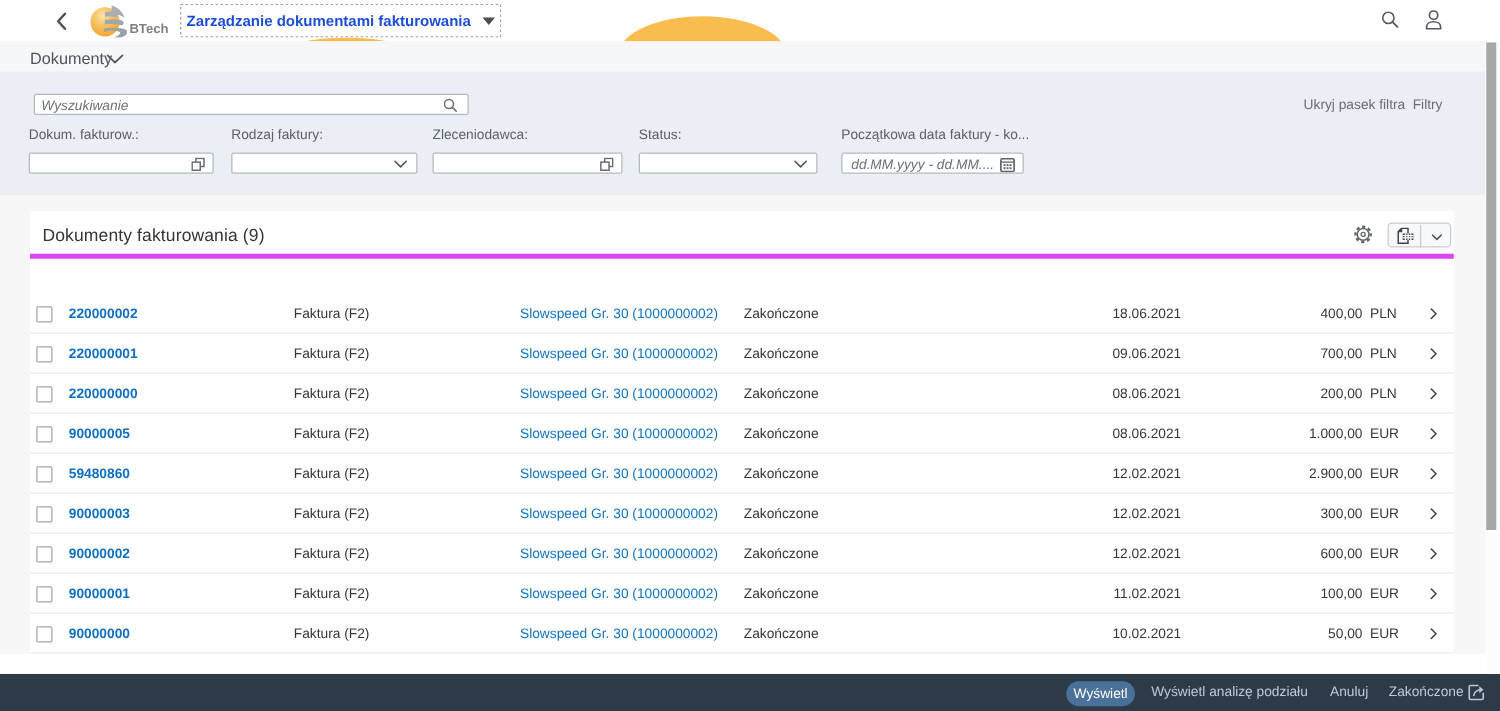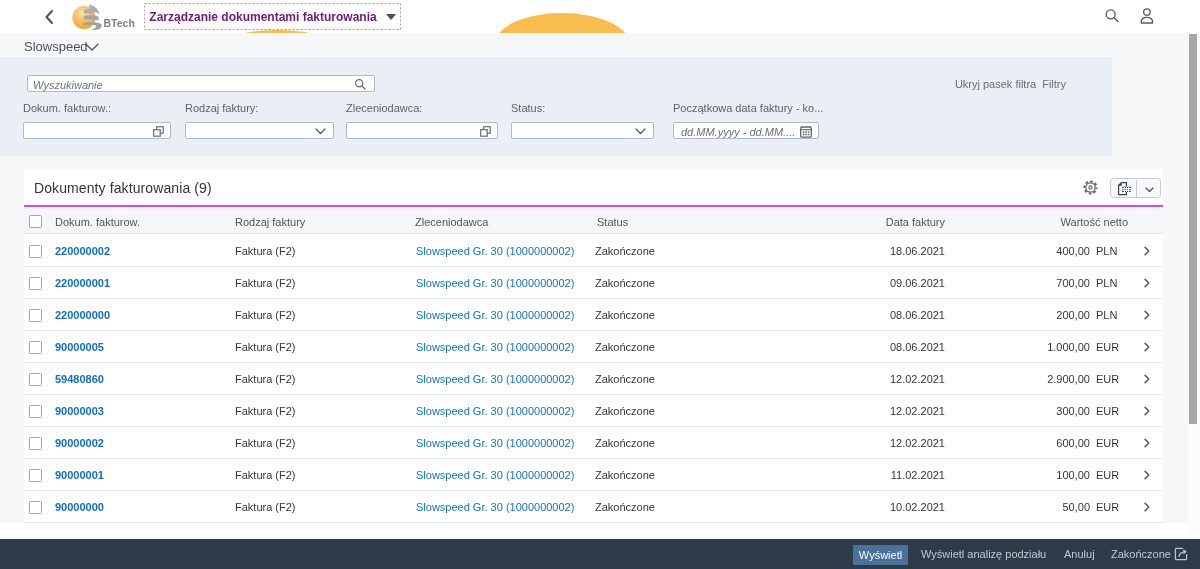--- a/index.html
+++ b/index.html
@@ -4,46 +4,46 @@
 <style>
 * { margin:0; padding:0; box-sizing:border-box; }
 html,body { width:1200px; height:569px; overflow:hidden; }
 body { font-family:"Liberation Sans", sans-serif; background:#f7f7f7; position:relative; }
 
 
 #shell { position:absolute; left:0; top:0; width:1200px; height:33px; background:#fff; overflow:hidden; }
 #backchev { position:absolute; left:44px; top:9px; }
 #logo { position:absolute; left:72px; top:4px; }
 #titlebox { position:absolute; left:144px; top:3px; width:257px; height:27px; background:#fff; display:flex; align-items:center; justify-content:center; }
-#titlebox span { font-size:12px; font-weight:bold; color:#701a75; white-space:nowrap; }
+#titlebox span { font-size:12px; font-weight:bold; color:#1d4ed8; white-space:nowrap; }
 #titlebox .caret { width:0; height:0; border-left:5px solid transparent; border-right:5px solid transparent; border-top:6px solid #4a5055; margin-left:9px; }
 #hsearch { position:absolute; left:1104px; top:8px; }
 #hperson { position:absolute; left:1140px; top:8px; }
 
 
 #variant { position:absolute; left:0; top:33px; width:1200px; height:24px; background:#f6f7f8; }
 #variant .vtxt { position:absolute; left:24px; top:5.5px; font-size:13px; color:#4f545a; }
 #variant svg { position:absolute; left:85px; top:10px; }
 
 
-#filter { position:absolute; left:0; top:57px; width:1112px; height:99px; background:#e9eff5; }
+#filter { position:absolute; left:0; top:57px; width:1200px; height:99px; background:#e9eff5; }
 .inpt { position:absolute; background:#fff; border:1px solid #b4bac0; border-radius:2px; }
 #fsearch { left:27px; top:18px; width:348px; height:17px; }
 #fsearch .ph { position:absolute; left:5px; top:2.5px; font-size:11px; font-style:italic; color:#6c7176; }
 #fsearch svg { position:absolute; right:7px; top:2px; }
 .flabel { position:absolute; top:45px; font-size:11px; color:#5d6268; }
 .finput { top:65px; height:17px; }
 .vhicon { position:absolute; right:6px; top:3px; }
 .selchev { position:absolute; right:7px; top:5px; }
 #flinks { position:absolute; top:21px; right:46px; font-size:11px; color:#6a6d70; }
 #flinks span { margin-left:6px; }
 
 
 #panel { position:absolute; left:24px; top:169px; width:1139px; height:370px; background:#fff; }
-#toolbar { position:absolute; left:0; top:0; width:1139px; height:38px; border-bottom:2px solid #d946ef; }
+#toolbar { position:absolute; left:0; top:0; width:1139px; height:38px; border-bottom:4px solid #d946ef; }
 #toolbar .ttl { position:absolute; left:10px; top:11px; font-size:14px; letter-spacing:0.1px; color:#32363a; }
 #gear { position:absolute; left:1059px; top:11px; }
 #splitbtn { position:absolute; left:1086px; top:9px; width:51px; height:20px; background:#f7f8f9; border:1px solid #c8cbd0; border-radius:3.5px; }
 #splitbtn .sep { position:absolute; left:25px; top:0px; width:1px; height:18px; background:#c8cbd0; }
 #splitbtn svg.doc { position:absolute; left:6px; top:2.5px; }
 #splitbtn svg.sc { position:absolute; left:33.5px; top:7.5px; }
 
 #thead { position:absolute; left:0; top:38px; width:1139px; height:27px; background:#f5f6f7; border-bottom:1px solid #e4e6e8; font-size:11px; color:#51565b; }
 #thead .cbx, .row .cbx { position:absolute; left:5px; width:13px; height:13px; background:#fff; border:1.5px solid #a0a5aa; border-radius:1.5px; }
 #thead .cbx { top:7.5px; }
@@ -57,21 +57,21 @@
 .c2 { left:211px; }
 .c3 { left:392px; color:#1174c4; }
 .c4 { left:571px; }
 .cdate { right:218px; }
 .camt { right:73px; }
 .ccur { left:1072px; }
 .row svg.cchev { position:absolute; left:1120px; top:11px; }
 
 
 #footer { position:absolute; left:0; top:539px; width:1200px; height:30px; background:#2d3b49; font-size:11px; }
-#fbtn { position:absolute; left:853px; top:6px; width:55px; height:20px; background:#4a7199; border-radius:0; color:#fdfdfe; text-align:center; line-height:20px; }
+#fbtn { position:absolute; left:853px; top:6px; width:55px; height:20px; background:#4a7199; border-radius:10px; color:#fdfdfe; text-align:center; line-height:20px; }
 .ftxt { position:absolute; top:0; height:30px; line-height:30px; color:#bec9d3; }
 #fshare { position:absolute; left:1174px; top:8px; }
 
 
 #sbtrack { position:absolute; left:1188px; top:33px; width:12px; height:506px; background:#fcfcfc; }
 #sbthumb { position:absolute; left:1189px; top:34px; width:8px; height:390px; background:#a5a7a9; }
 </style>
 </head>
 <body>
 
@@ -109,21 +109,21 @@
       <circle cx="6.7" cy="6.3" r="4.5" fill="none" stroke="#565b62" stroke-width="1.3"></circle>
       <path d="M10.1 9.7 L14 13.5" stroke="#565b62" stroke-width="1.5" stroke-linecap="round"></path>
     </svg>
   <svg id="hperson" width="14" height="16" viewBox="0 0 14 16">
       <circle cx="6.9" cy="4.1" r="3.3" fill="none" stroke="#565b62" stroke-width="1.35"></circle>
       <path d="M1.3 15 L1.3 13.6 C1.3 11.1 3.5 9.4 6.9 9.4 C10.3 9.4 12.5 11.1 12.5 13.6 L12.5 15 Z" fill="none" stroke="#565b62" stroke-width="1.35" stroke-linejoin="round"></path>
     </svg>
 </div>
 
 <div id="variant">
-  <span class="vtxt">Slowspeed</span>
+  <span class="vtxt">Dokumenty</span>
   <svg width="14" height="8" viewBox="0 0 14 8">
       <path d="M1 1.3 L7 7 L13 1.3" fill="none" stroke="#565b61" stroke-width="1.4" stroke-linecap="round" stroke-linejoin="round"></path>
     </svg>
 </div>
 
 <div id="filter">
   <div id="fsearch" class="inpt">
     <span class="ph">Wyszukiwanie</span>
     <svg width="13" height="13" viewBox="0 0 13 13">
         <circle cx="5.2" cy="5.2" r="3.6" fill="none" stroke="#6a6d70" stroke-width="1.2"></circle>
@@ -192,29 +192,20 @@
           <path d="M5.2 6.55 H13.8 M5.2 8.3 H13.8"></path>
           <path d="M7.35 4.8 V10 M9.5 4.8 V10 M11.65 4.8 V10"></path>
         </g>
       </svg>
       <div class="sep" style="top:1px;"></div>
       <svg class="sc" width="9" height="6" viewBox="0 0 9 6">
           <path d="M1 1 L4.5 4.5 L8 1" fill="none" stroke="#4a5157" stroke-width="1.2" stroke-linecap="round" stroke-linejoin="round"></path>
         </svg>
     </div>
   </div>
-  <div id="thead">
-    <div class="cbx"></div>
-    <span style="left:31px">Dokum. fakturow.</span>
-    <span style="left:211px">Rodzaj faktury</span>
-    <span style="left:391px">Zleceniodawca</span>
-    <span style="left:573px">Status</span>
-    <span style="right:218px">Data faktury</span>
-    <span style="right:35px">Wartość netto</span>
-  </div>
   <div id="tbody">
   <div class="row" style="top:66px">
     <div class="cbx"></div>
     <a class="c1">220000002</a>
     <span class="c2">Faktura (F2)</span>
     <a class="c3">Slowspeed Gr. 30 (1000000002)</a>
     <span class="c4">Zakończone</span>
     <span class="cdate">18.06.2021</span>
     <span class="camt">400,00</span>
     <span class="ccur">PLN</span>

